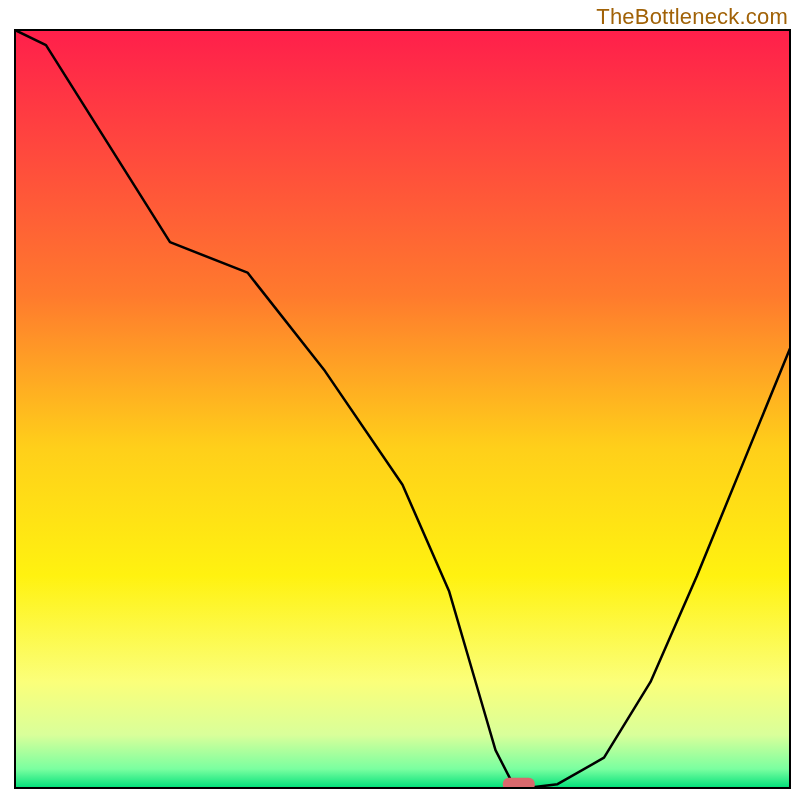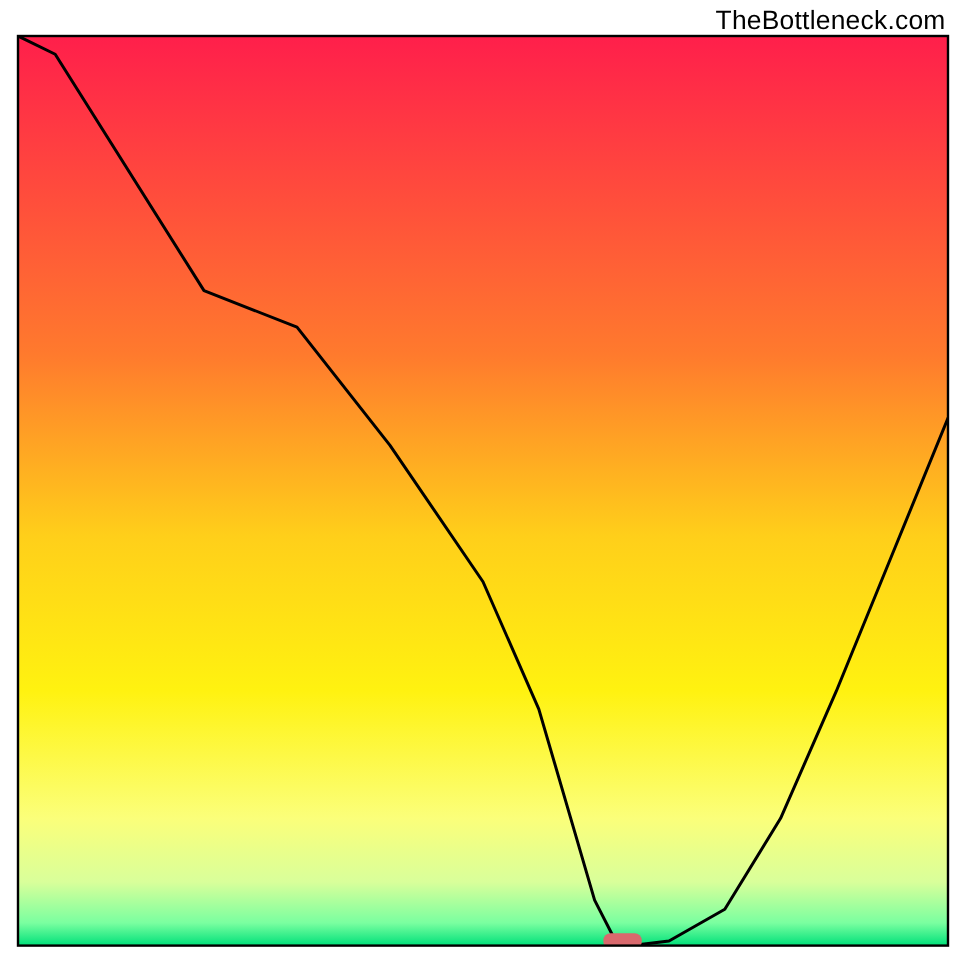--- a/index.html
+++ b/index.html
@@ -14,21 +14,21 @@
     position: relative;
     width: 800px;
     height: 800px;
   }
   .watermark {
     position: absolute;
     top: 4px;
     right: 12px;
     font-family: Arial, Helvetica, sans-serif;
     font-size: 22px;
-    color: #000000;
+    color: #a16207;
     letter-spacing: 0.2px;
     user-select: none;
   }
   svg {
     position: absolute;
     left: 0;
     top: 0;
   }
 </style>
 </head>

